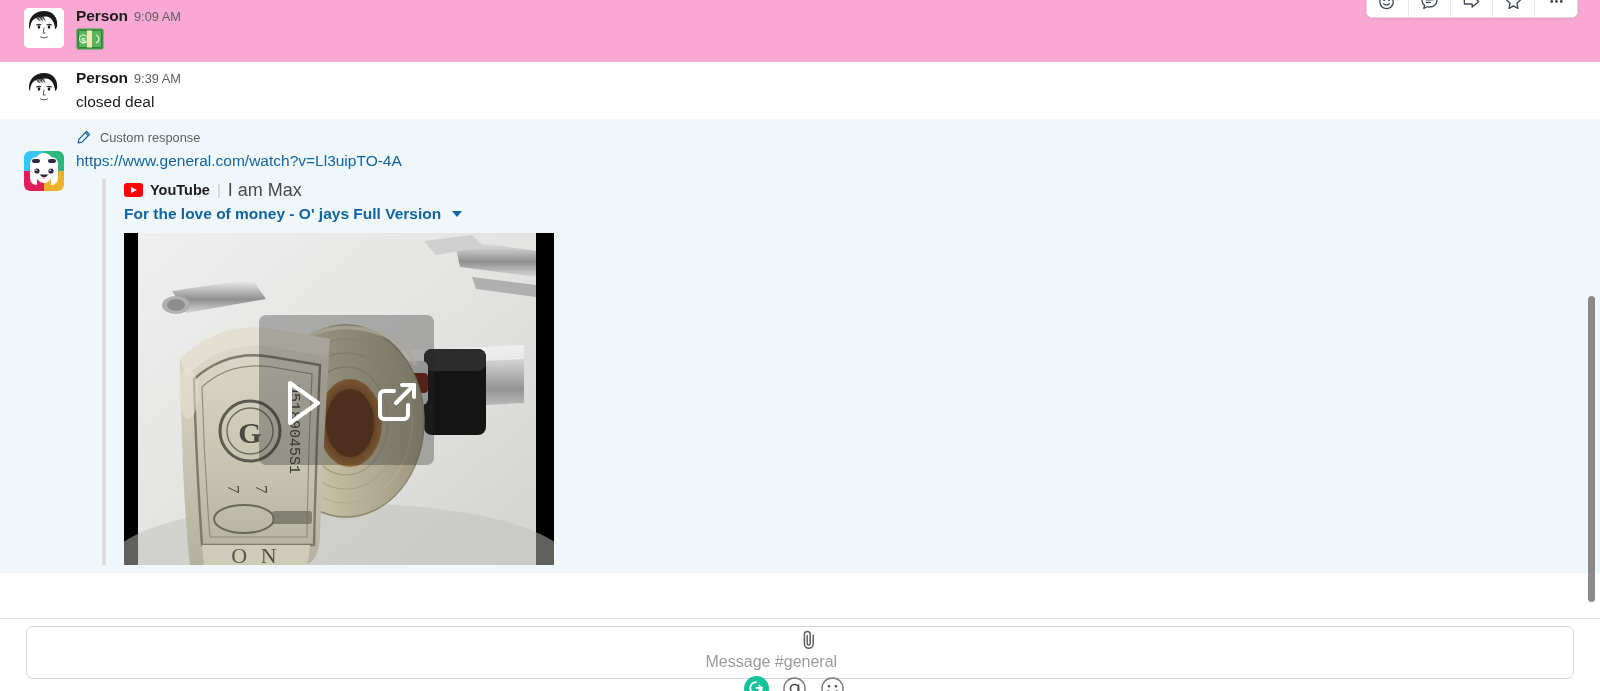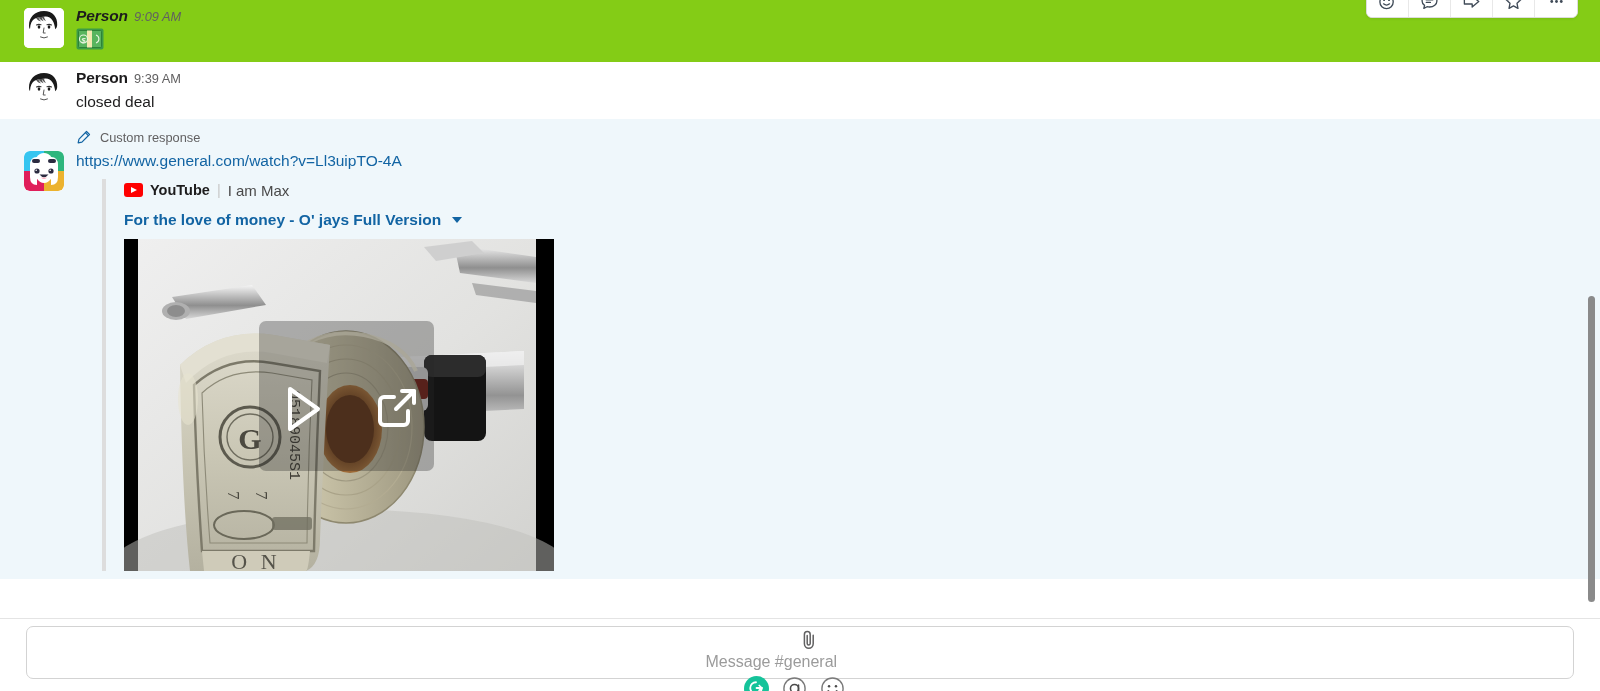--- a/index.html
+++ b/index.html
@@ -26,21 +26,21 @@
     width: 1600px;
     height: 618px;
     overflow: hidden;
   }
 
   .msg-row {
     position: relative;
     width: 100%;
     padding: 6px 20px 6px 24px;
   }
-  .msg-row.hovered { background: #84cc16; font-style: italic; }
+  .msg-row.hovered { background: #f9a8d4; }
   .msg-row.plain   { background: #ffffff; }
   .msg-row.highlight { background: #eff7fb; }
 
   .msg-inner { position: relative; padding-left: 52px; min-height: 26px; }
 
   
   .avatar {
     position: absolute;
     left: 0; top: 2px;
     width: 40px; height: 40px;
@@ -102,21 +102,21 @@
     margin-top: 6px;
     padding-left: 18px;
     border-left: 4px solid #dddddd;
     margin-left: 26px;
     max-width: 600px;
   }
   .att-service {
     display: flex;
     align-items: center;
     height: 22px;
-    margin-bottom: 10px;
+    margin-bottom: 4px;
   }
   .yt-badge {
     width: 19px; height: 14px;
     background: #ff0000;
     border-radius: 3px;
     display: inline-flex;
     align-items: center;
     justify-content: center;
     margin-right: 7px;
     flex: 0 0 auto;
@@ -132,21 +132,21 @@
     font-weight: bold;
     font-size: 14.5px;
     color: #1d1c1d;
   }
   .att-divider {
     color: #c8c8c8;
     margin: 0 7px;
     font-size: 14.5px;
   }
   .att-author {
-    font-size: 15px;
+    font-size: 18px;
     color: #4a4a4a;
   }
   .att-title-row {
     display: flex;
     align-items: center;
     margin-bottom: 10px;
   }
   .att-title {
     font-weight: bold;
     font-size: 15.5px;

